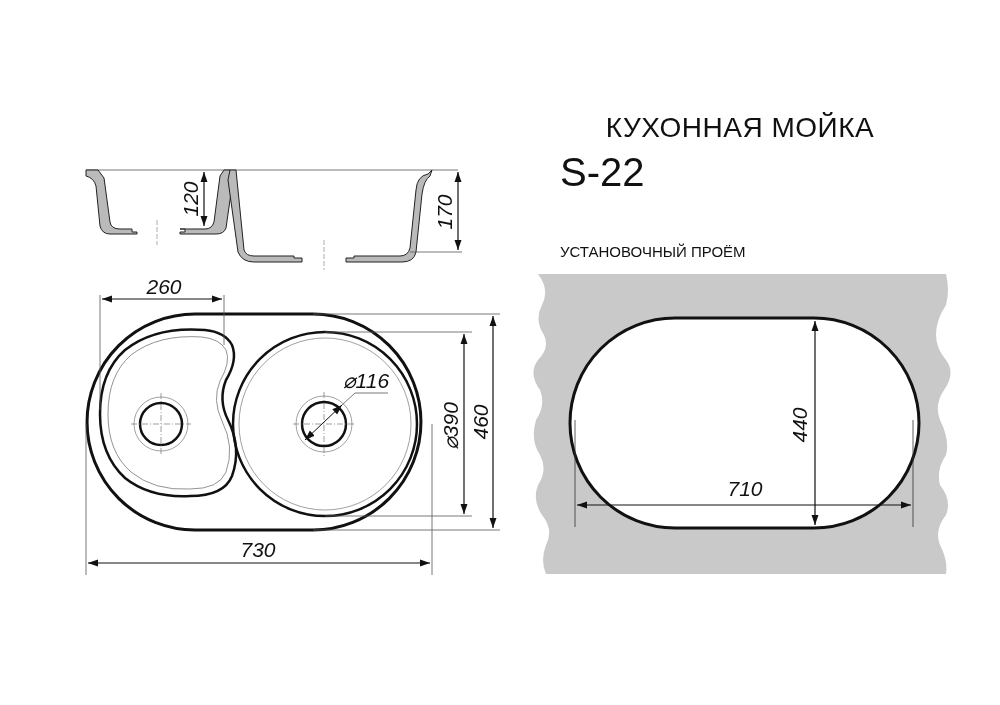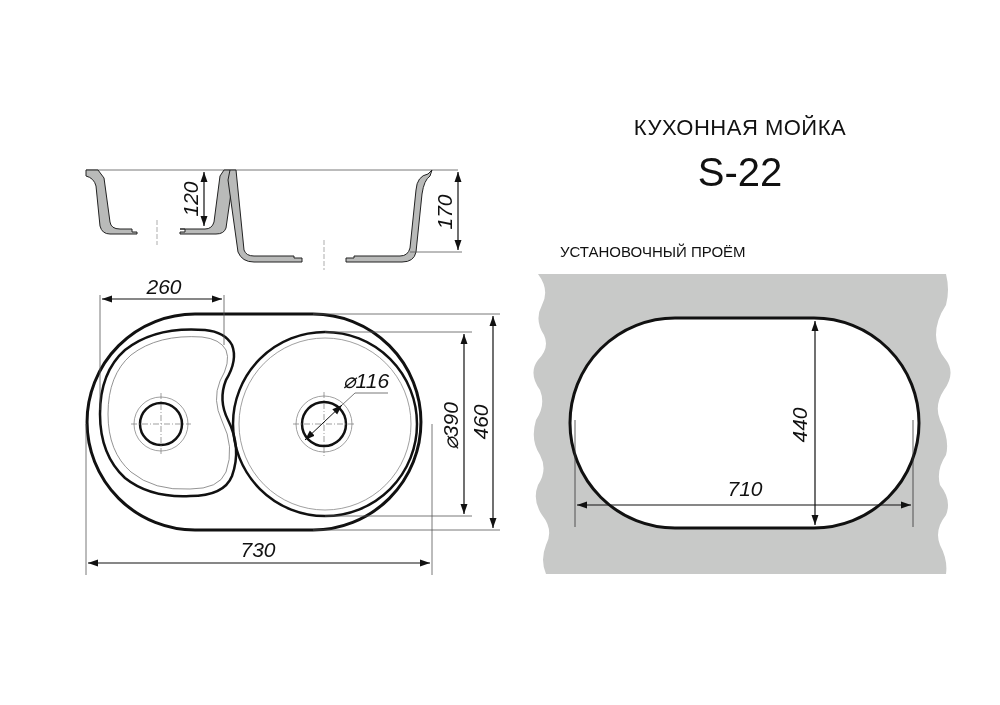--- a/index.html
+++ b/index.html
@@ -1,20 +1,20 @@
 <!DOCTYPE html>
 <html><head>
 <meta charset="utf-8">
 <style>
   html, body { margin: 0; padding: 0; background: #ffffff; }
   body { width: 1000px; height: 705px; position: relative; overflow: hidden;
          font-family: "Liberation Sans", sans-serif; color: #111; }
   .title { position: absolute; left: 560px; top: 110px; width: 360px; text-align: center;
-           font-size: 22px; letter-spacing: 0.5px; line-height: 36px; }
-  .model { position: absolute; left: 560px; top: 150px; width: 360px; text-align: center;
+           font-size: 28px; letter-spacing: 0.5px; line-height: 36px; }
+  .model { position: absolute; left: 560px; top: 150px; width: 360px; text-align: left;
            font-size: 40px; line-height: 44px; }
   .subtitle { position: absolute; left: 560px; top: 242px; width: 360px; text-align: left;
               font-size: 15px; line-height: 20px; }
   svg { position: absolute; left: 0; top: 0; }
   .dim { font-family: "Liberation Sans", sans-serif; font-style: italic; font-size: 21px; fill: #111; }
 </style>
 </head>
 <body>
 
 <div class="title">КУХОННАЯ МОЙКА</div>

